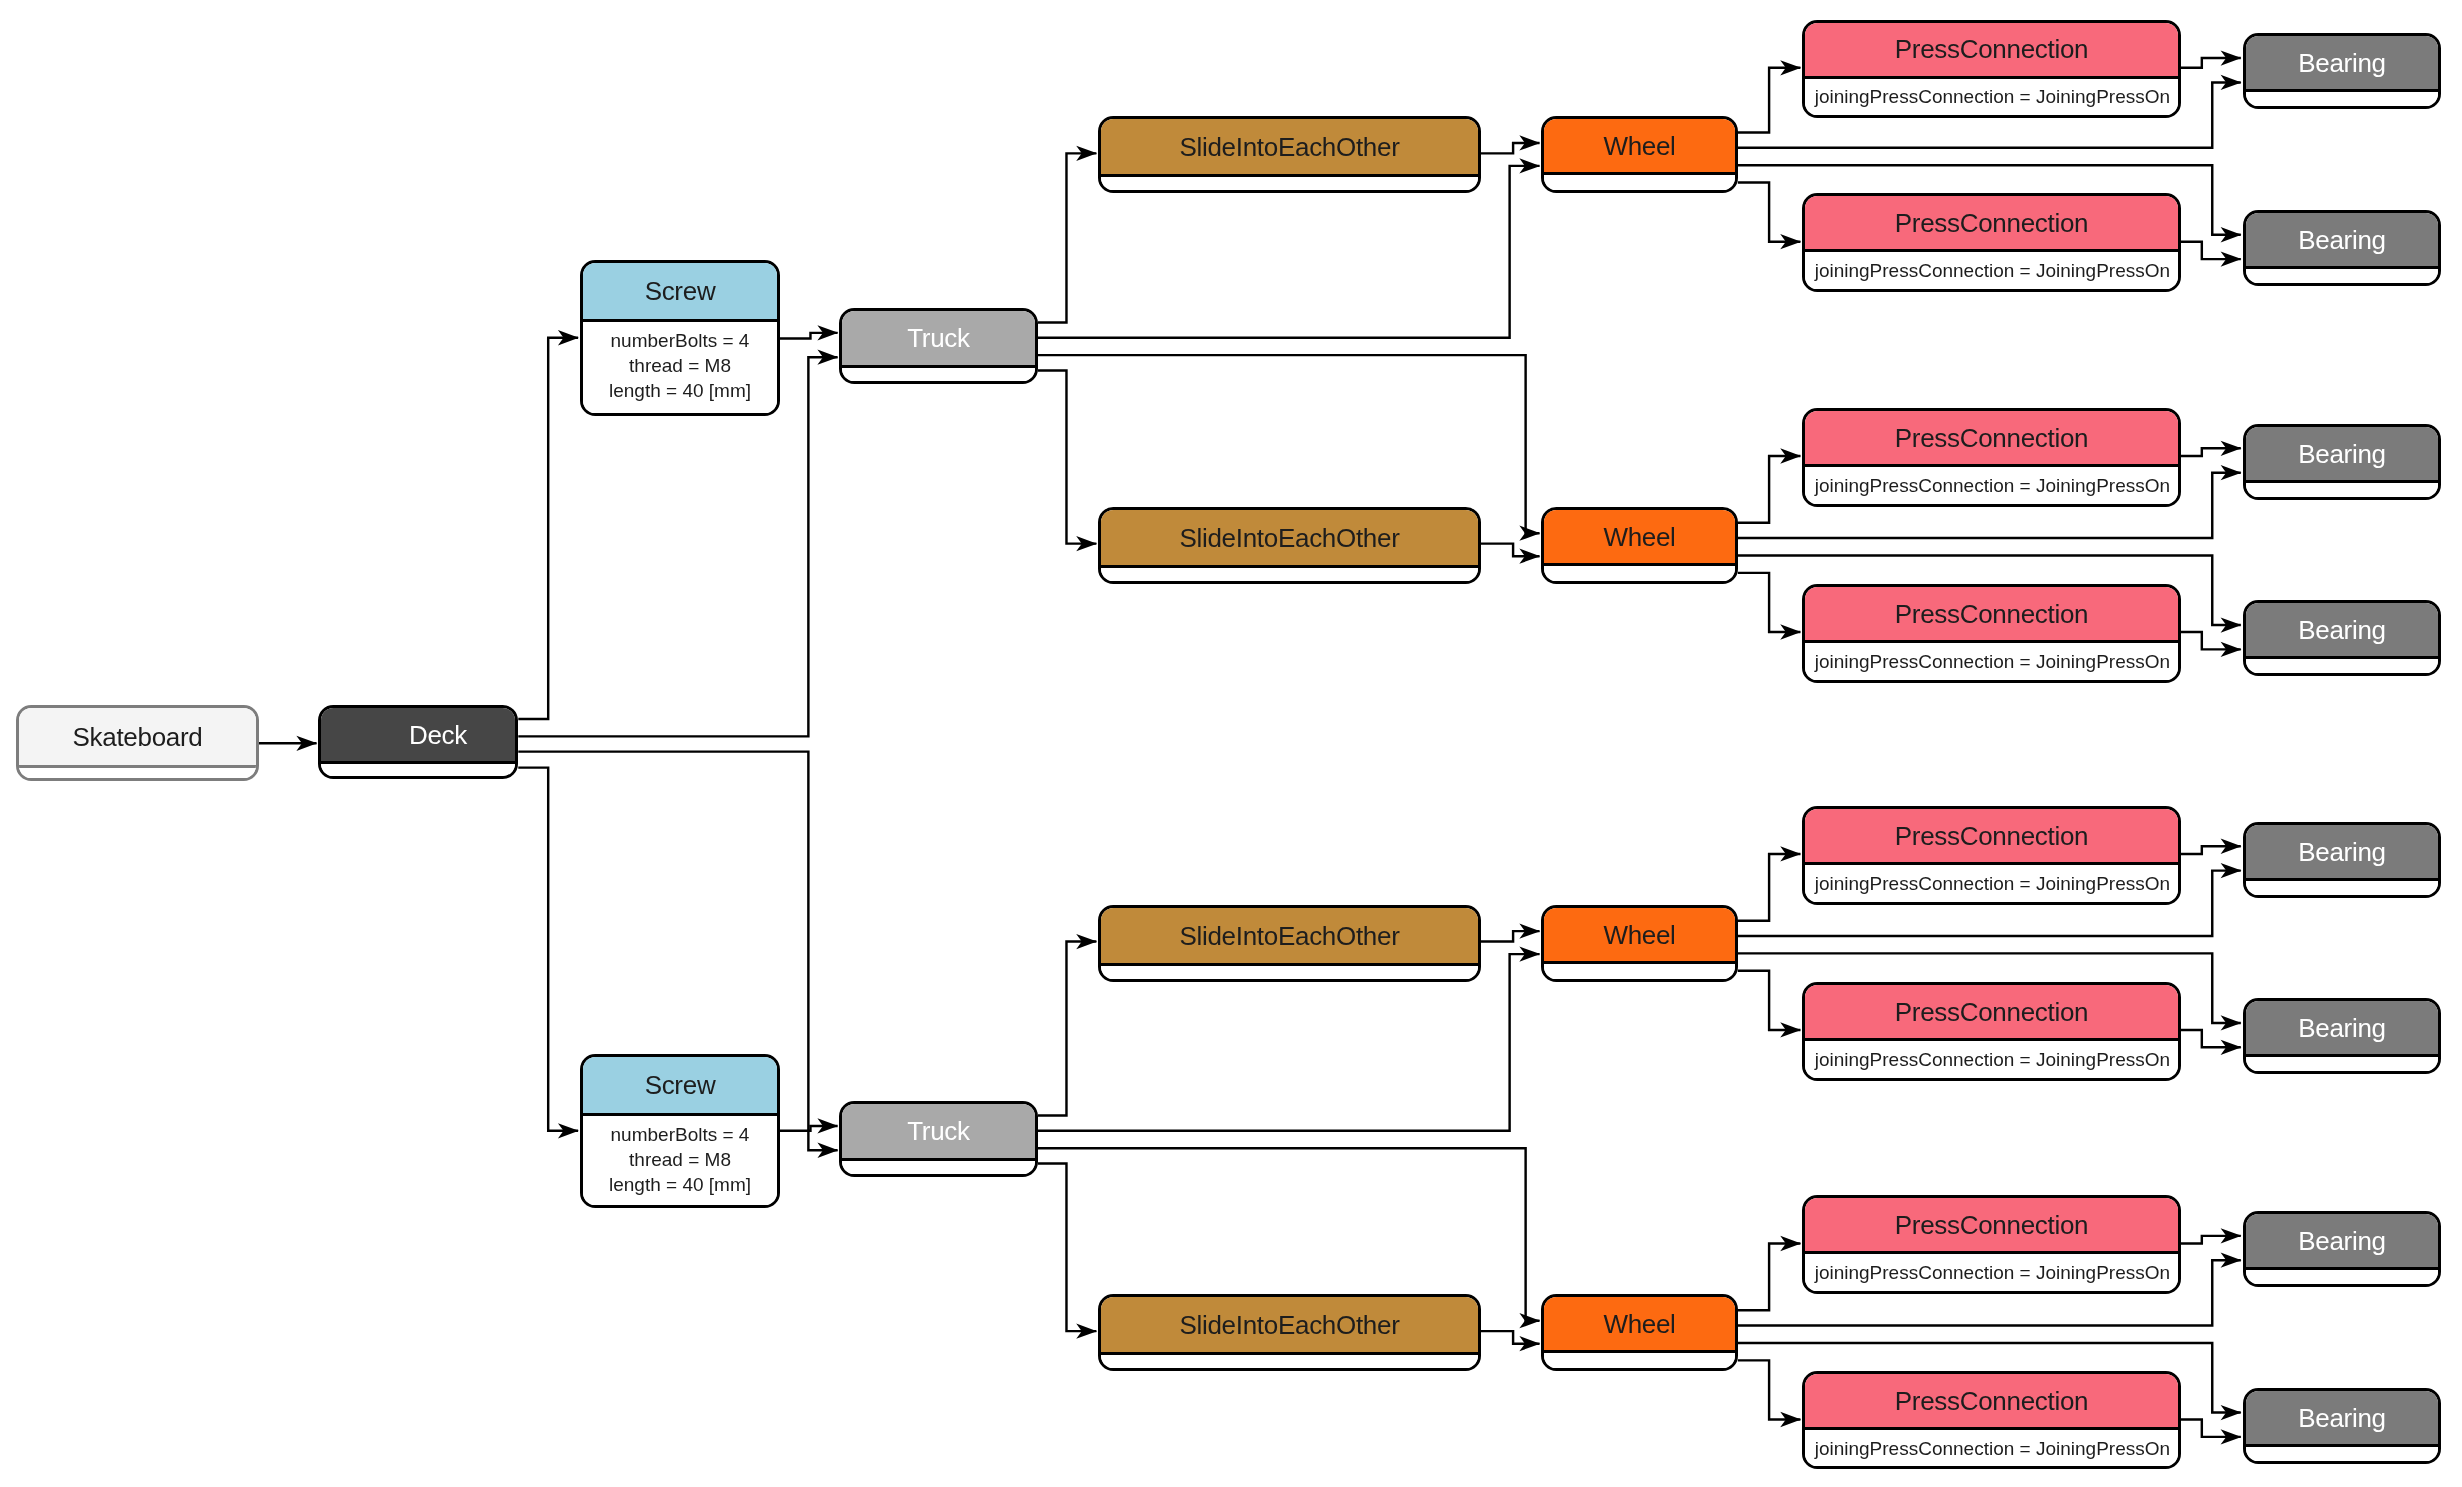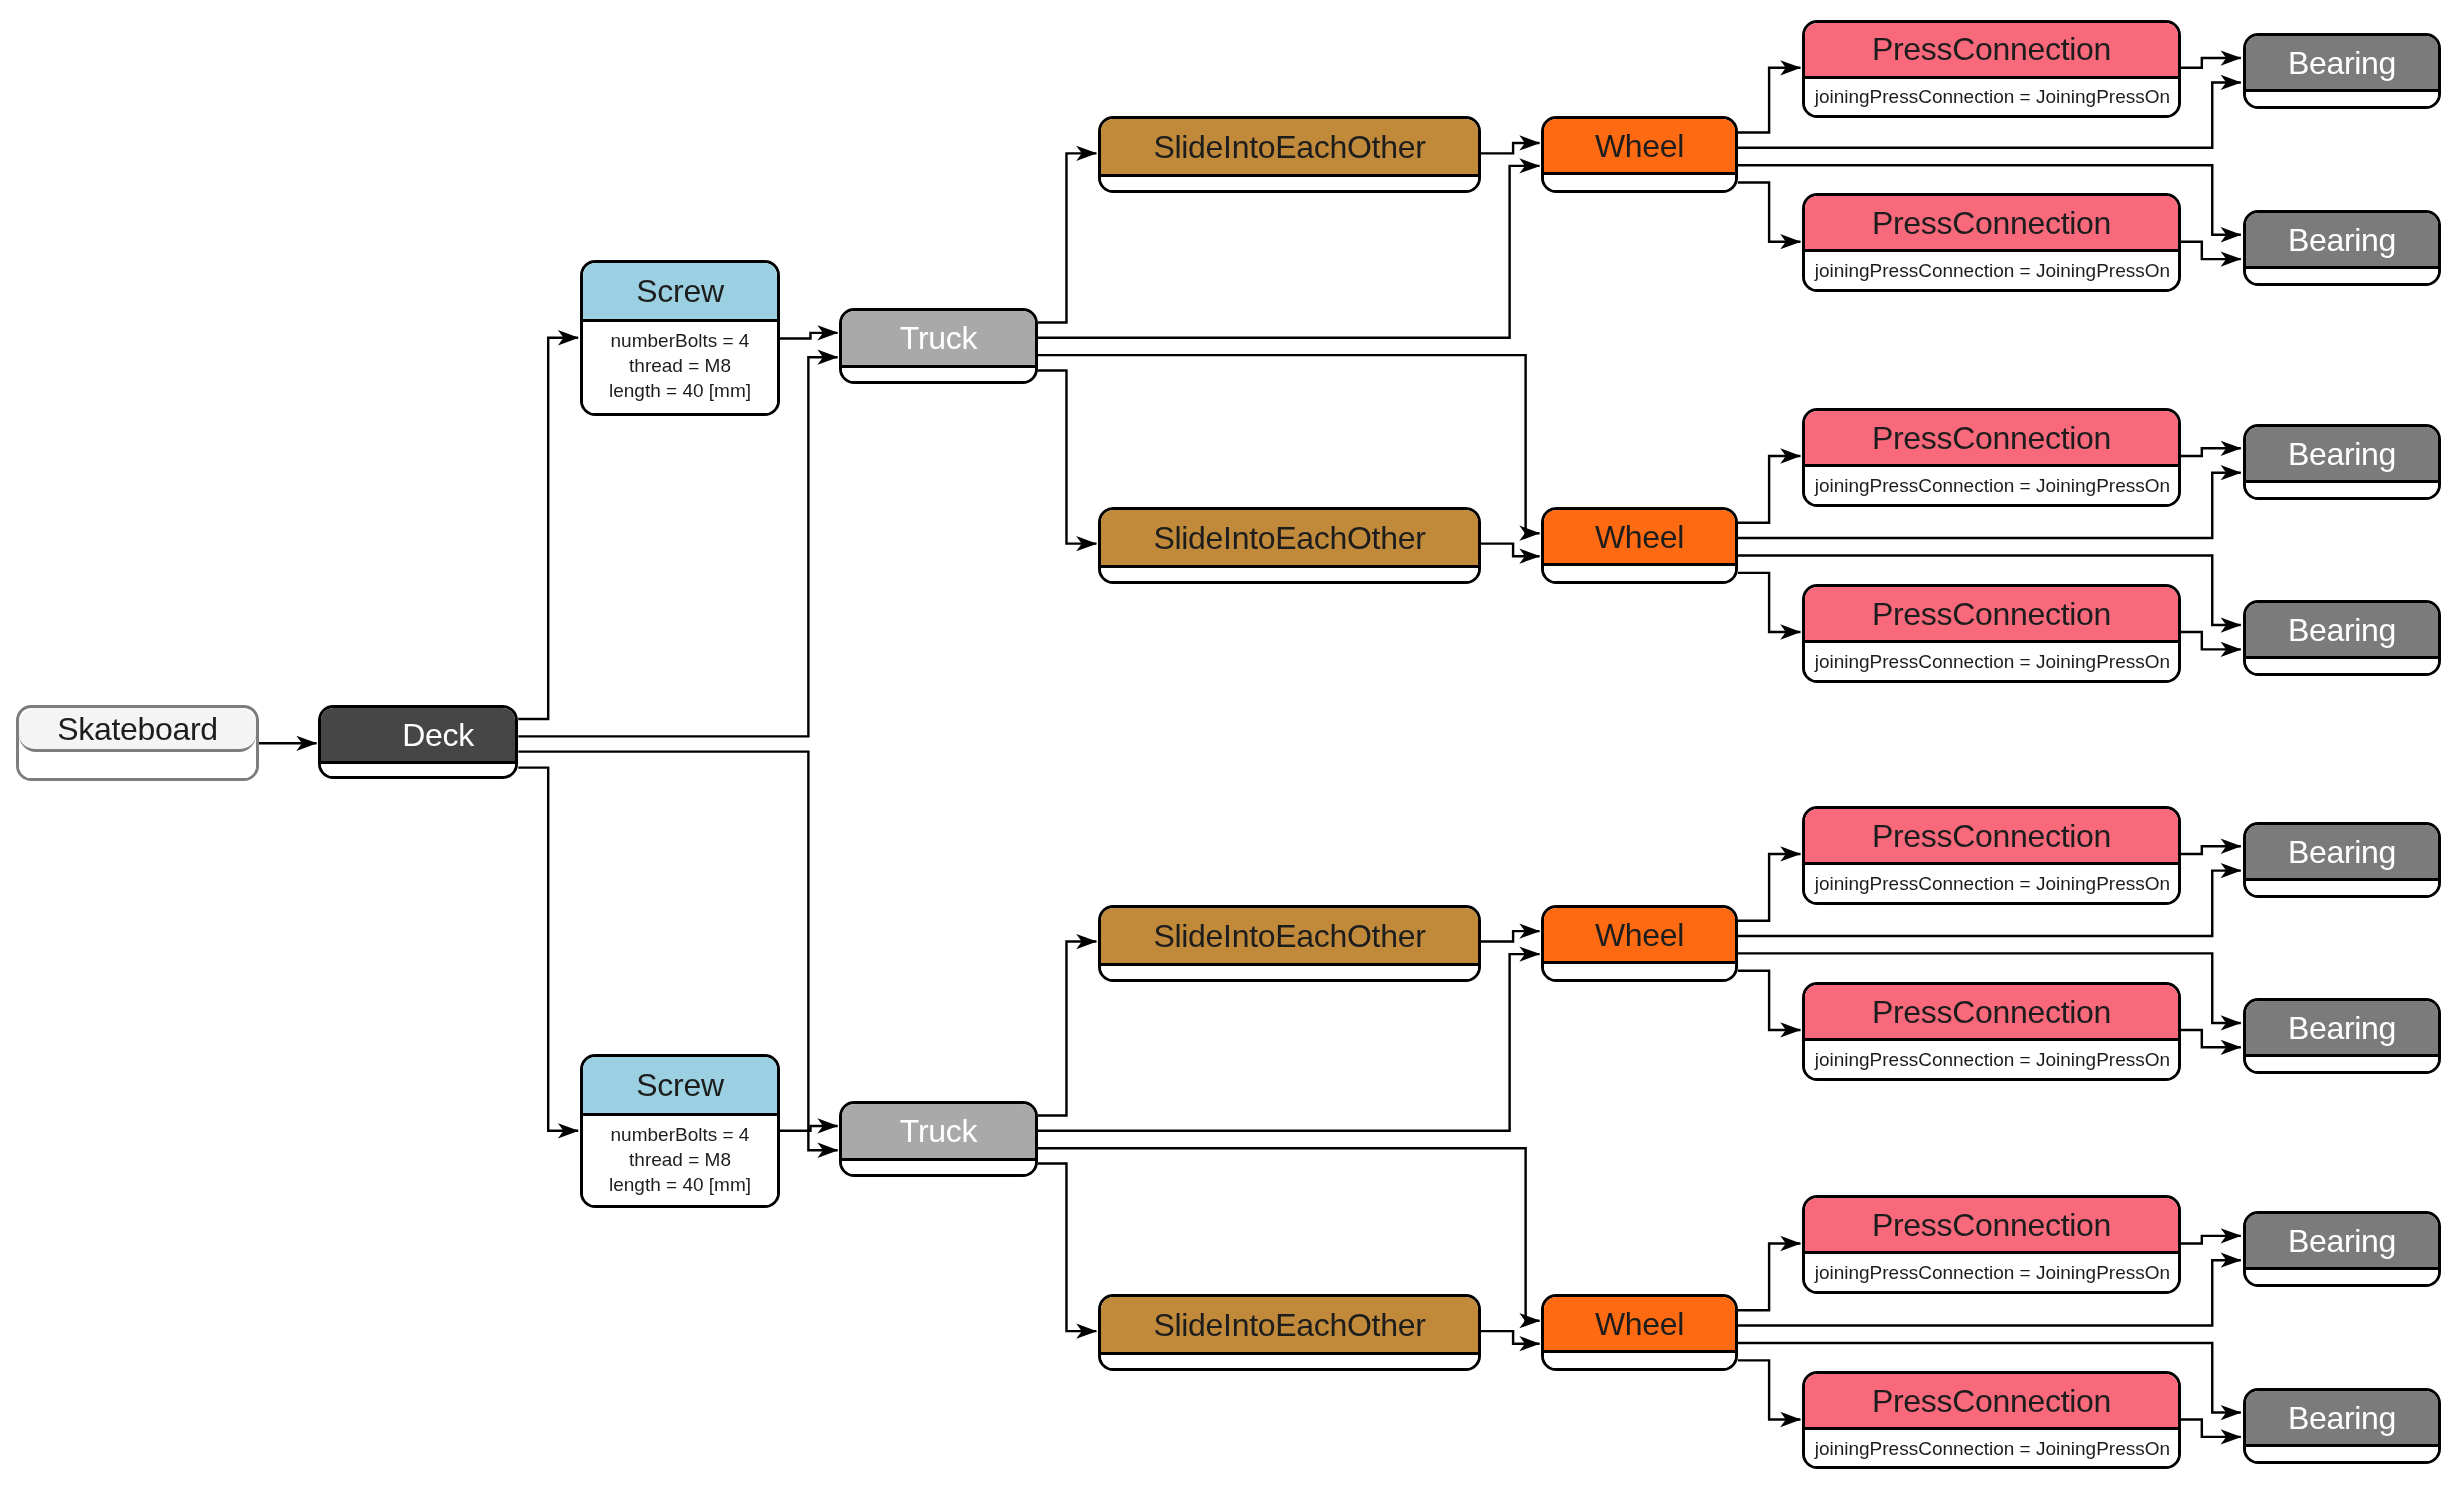--- a/index.html
+++ b/index.html
@@ -29,21 +29,21 @@
   }
   .node-header {
     box-sizing: border-box;
     border-bottom: 3.5px solid #000000;
     display: flex;
     align-items: center;
     justify-content: center;
     flex: 0 0 auto;
   }
   .node-title {
-    font-size: 32px;
+    font-size: 26px;
     font-weight: 400;
     letter-spacing: -0.3px;
     line-height: 1;
     white-space: nowrap;
   }
   .node-body {
     flex: 1 1 auto;
     background: #ffffff;
     padding: 5.6px 9.7px 0 9.7px;
   }
@@ -114,21 +114,21 @@
         <path d="M3135,655 L3165,655 L3165,644 L3221,644" class="edge-path" stroke="#000000" marker-end="url(#arrow)"></path>
         <path d="M3135,908 L3165,908 L3165,933 L3221,933" class="edge-path" stroke="#000000" marker-end="url(#arrow)"></path>
         <path d="M3135,1227 L3165,1227 L3165,1216 L3221,1216" class="edge-path" stroke="#000000" marker-end="url(#arrow)"></path>
         <path d="M3135,1480 L3165,1480 L3165,1505 L3221,1505" class="edge-path" stroke="#000000" marker-end="url(#arrow)"></path>
         <path d="M3135,1787 L3165,1787 L3165,1776 L3221,1776" class="edge-path" stroke="#000000" marker-end="url(#arrow)"></path>
         <path d="M3135,2040 L3165,2040 L3165,2065 L3221,2065" class="edge-path" stroke="#000000" marker-end="url(#arrow)"></path>
       </g>
   </svg>
   <div id="nodes">
       <div class="node node-skateboard" style="left: 16px; top: 705px; width: 243px; height: 76px; border-color: rgb(125, 125, 125);">
-        <div class="node-header" style="height: 44px; background: rgb(244, 244, 244); border-bottom-color: rgb(125, 125, 125); border-radius: 17px;">
+        <div class="node-header" style="height: 60px; background: rgb(244, 244, 244); border-bottom-color: rgb(125, 125, 125);">
           <span class="node-title" style="color: rgb(29, 29, 29);">Skateboard</span>
         </div>
         <div class="node-strip"></div>
       </div>
       <div class="node node-deck" style="left: 318px; top: 705px; width: 200px; height: 74px; border-color: rgb(0, 0, 0);">
         <div class="node-header" style="height: 56px; background: rgb(70, 70, 70); border-bottom-color: rgb(0, 0, 0);">
           <span class="node-title" style="color: rgb(255, 255, 255); margin-left: 40px;">Deck</span>
         </div>
         <div class="node-strip"></div>
       </div>

